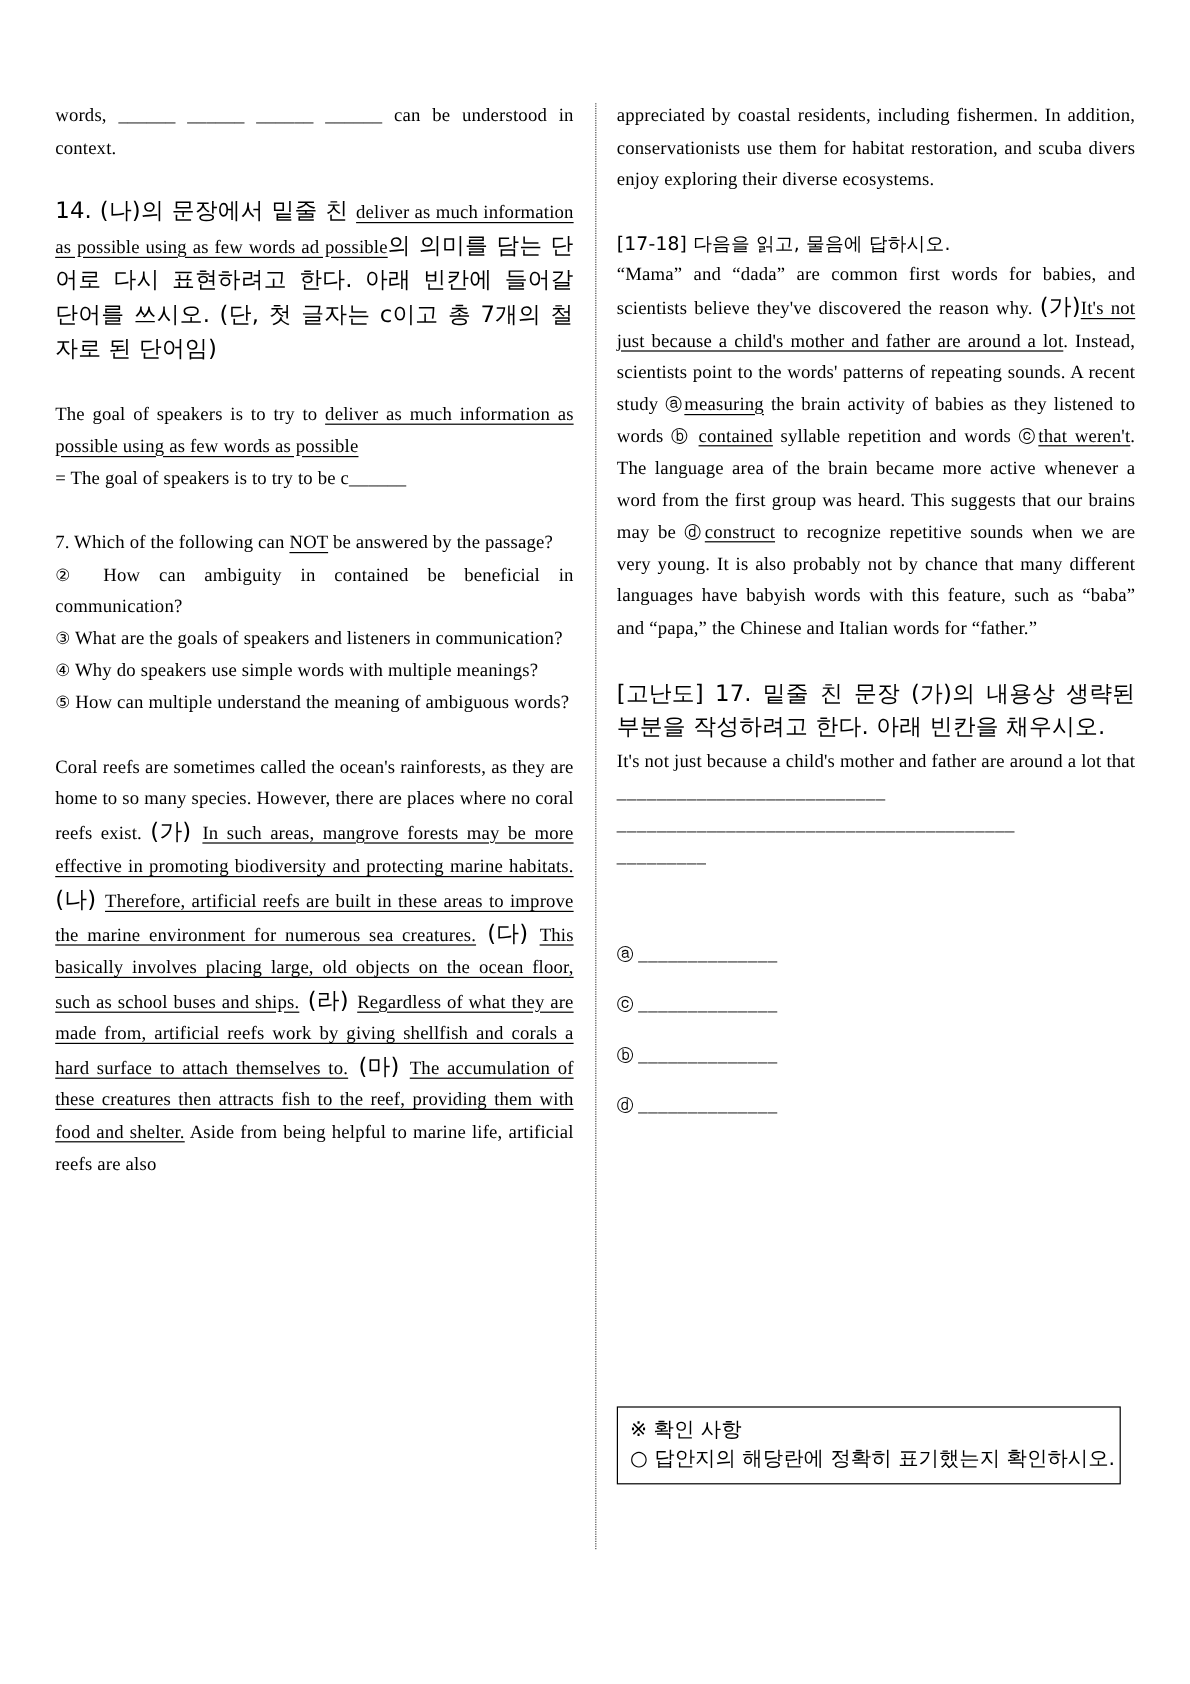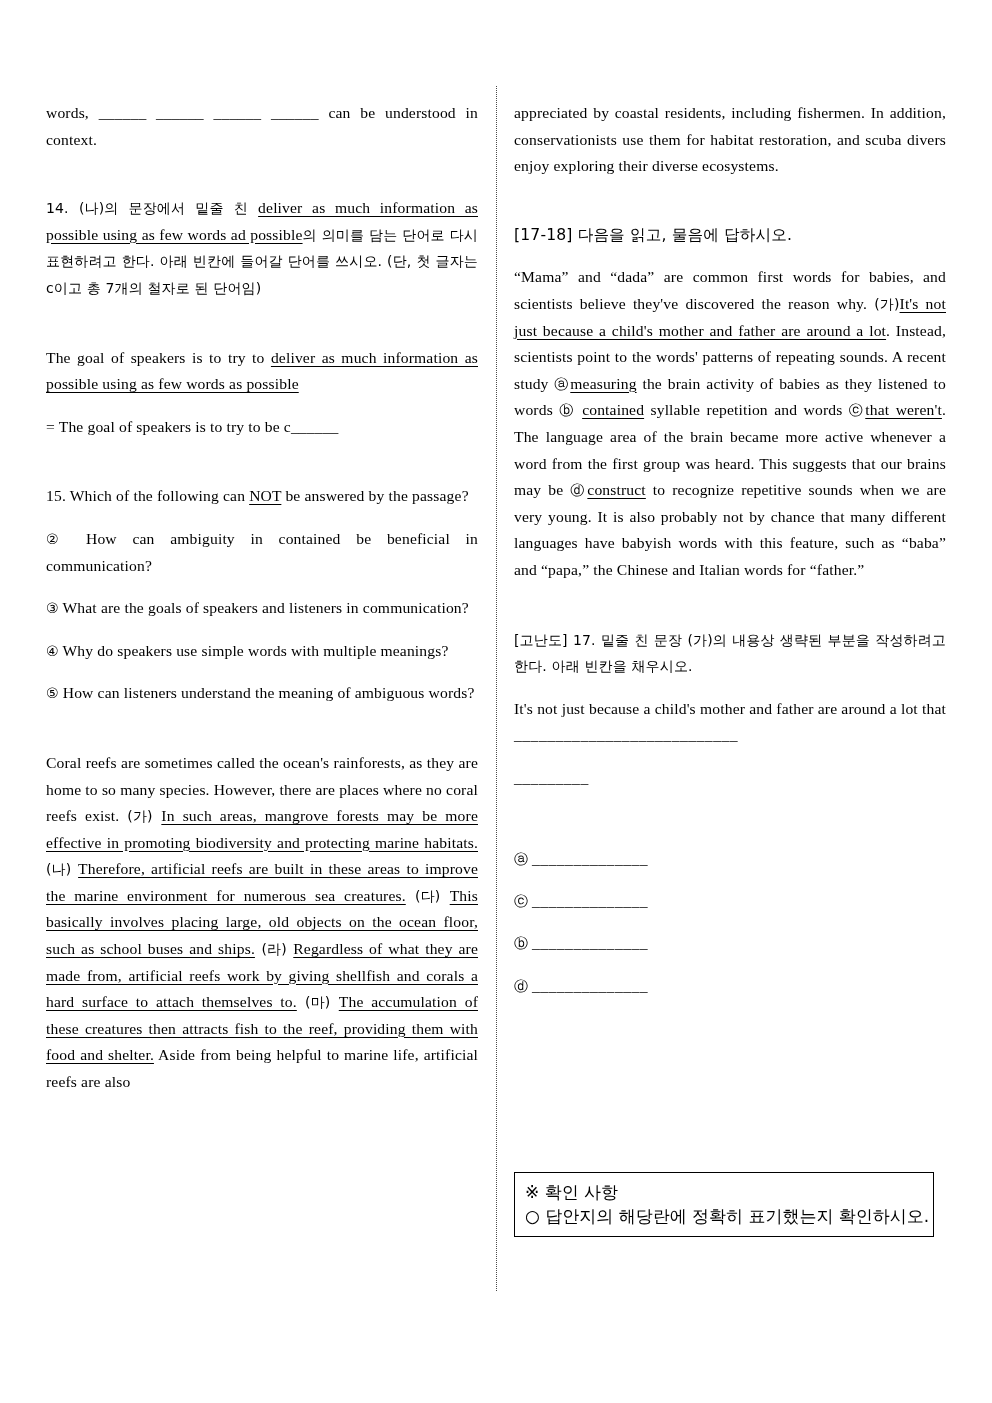--- a/index.html
+++ b/index.html
@@ -32,33 +32,33 @@
   .divider {
     position: absolute;
     left: 496px;
     top: 86px;
     width: 0;
     height: 1205px;
     border-left: 1px dotted #4a4a4a;
   }
 
   p.para {
-    margin: 16px 0 0 0;
+    margin: 0 0 0 0;
     font-size: 15.6px;
     line-height: 26.6px;
     text-align: justify;
     text-justify: inter-word;
     letter-spacing: 0.15px;
   }
   .gap-sm { height: 12px; }
   .gap-md { height: 26px; }
   .gap-lg { height: 27px; }
 
   .u { text-decoration: underline; text-underline-offset: 2.5px; }
-  .ko { font-family: "DejaVu Sans", "Liberation Sans", sans-serif; font-size: 14px; }
+  .ko { font-family: "DejaVu Sans", "Liberation Sans", sans-serif; font-size: 19px; }
   .bold-u { font-weight: bold; text-decoration: underline; text-underline-offset: 2.5px; }
 
   
   .jblock {
     text-align: justify;
     text-align-last: justify;
   }
   .jlast { text-align-last: left; }
 
   .blank-s { letter-spacing: 0.5px; text-align: center; }
@@ -108,26 +108,26 @@
       <div class="gap-lg"></div>
 
       <p class="para jblock jlast"><span>The goal of speakers is to try to </span><span class="u">deliver as much information as possible using as few words as possible</span></p>
 
       <p class="para">= The goal of speakers is to try to be c______</p>
     </div>
 
     <div class="gap-lg"></div>
 
     <div>
-      <p class="para jblock jlast"><span>15. Which of the following can </span><span class="u">NOT</span><span> be answered by the passage?</span></p>
+      <p class="para jblock jlast"><span>7. Which of the following can </span><span class="u">NOT</span><span> be answered by the passage?</span></p>
 
       <p class="para jblock jlast"><span class="circ">②</span> <span>How can ambiguity in contained be beneficial in communication?</span></p>
       <p class="para jblock jlast"><span class="circ">③</span> <span>What are the goals of speakers and listeners in communication?</span></p>
       <p class="para jblock jlast"><span class="circ">④</span> <span>Why do speakers use simple words with multiple meanings?</span></p>
-      <p class="para jblock jlast"><span class="circ">⑤</span> <span>How can listeners understand the meaning of ambiguous words?</span></p>
+      <p class="para jblock jlast"><span class="circ">⑤</span> <span>How can multiple understand the meaning of ambiguous words?</span></p>
     </div>
 
     <div class="gap-lg"></div>
 
     <div>
 
       <p class="para jblock jlast"><span>Coral reefs are sometimes called the ocean's rainforests, as they are home to so many species. However, there are places where no coral reefs exist. </span><span class="ko">(가) </span><span class="u">In such areas, mangrove forests may be more effective in promoting biodiversity and protecting marine habitats.</span><span class="ko"> (나) </span><span class="u">Therefore, artificial reefs are built in these areas to improve the marine environment for numerous sea creatures.</span><span class="ko"> (다) </span><span class="u">This basically involves placing large, old objects on the ocean floor, such as school buses and ships.</span><span class="ko"> (라) </span><span class="u">Regardless of what they are made from, artificial reefs work by giving shellfish and corals a hard surface to attach themselves to.</span><span class="ko"> (마) </span><span class="u">The accumulation of these creatures then attracts fish to the reef, providing them with food and shelter.</span><span> Aside from being helpful to marine life, artificial reefs are also</span></p>
     </div>
 
   </div>
@@ -143,20 +143,21 @@
 
       <p class="para jblock jlast"><span>“Mama” and “dada” are common first words for babies, and scientists believe they've discovered the reason why. </span><span class="ko">(가)</span><span class="u">It's not just because a child's mother and father are around a lot</span><span>. Instead, scientists point to the words' patterns of repeating sounds. A recent study </span><span class="circ">ⓐ</span><span class="u">measuring</span><span> the brain activity of babies as they listened to words </span><span class="circ">ⓑ</span> <span class="u">contained</span><span> syllable repetition and words </span><span class="circ">ⓒ</span><span class="u">that weren't</span><span>. The language area of the brain became more active whenever a word from the first group was heard. This suggests that our brains may be </span><span class="circ">ⓓ</span><span class="u">construct</span><span> to recognize repetitive sounds when we are very young. It is also probably not by chance that many different languages have babyish words with this feature, such as “baba” and “papa,” the Chinese and Italian words for “father.”</span></p>
     </div>
 
     <div class="gap-lg"></div>
 
     <div>
       <p class="para"><span class="ko">[고난도]</span><span class="ko"> 17. 밑줄 친 문장 (가)의 내용상 생략된 부분을 작성하려고 한다. 아래 빈칸을 채우시오.</span></p>
 
       <p class="para jblock jlast"><span>It's not just because a child's mother and father are around a lot that </span><span class="blank-s">___________________________</span></p>
+      <p class="para"><span class="blank-s">________________________________________</span></p>
       <p class="para"><span class="blank-s">_________</span></p>
     </div>
 
     <div class="gap-lg"></div>
 
     <div>
 
       <div class="gap-sm"></div>
 
       <p class="ans-row"><span class="circ">ⓐ</span> <span class="blank-s">______________</span></p>

